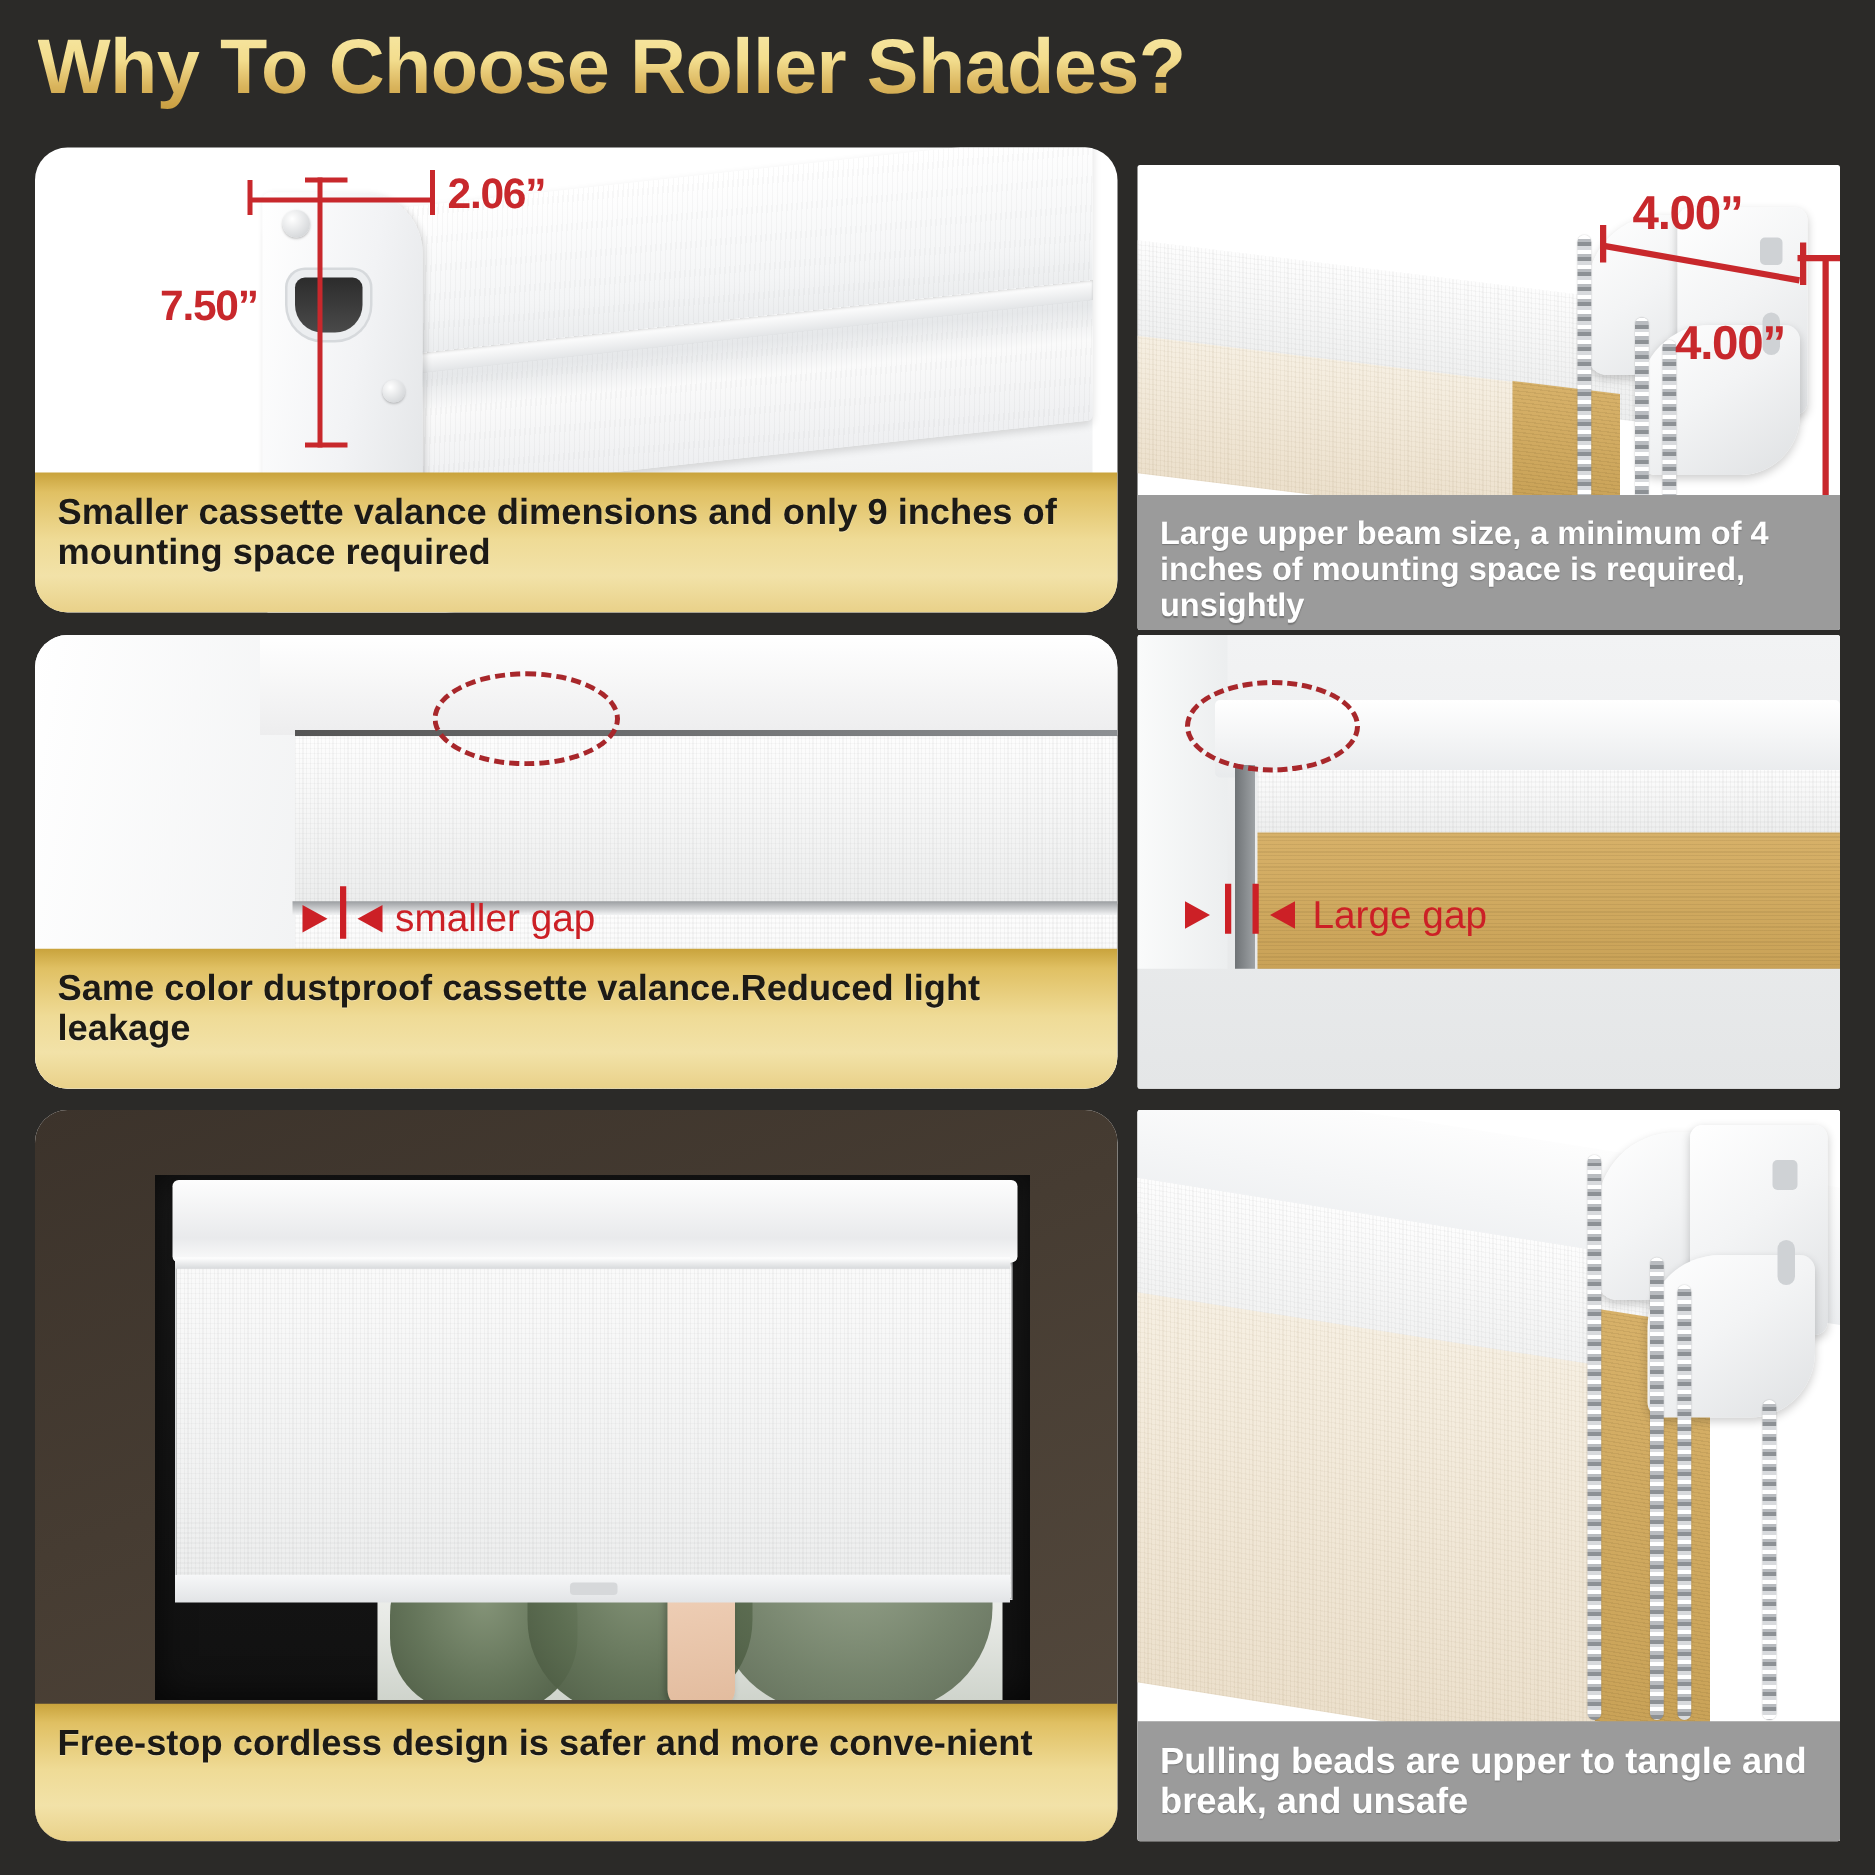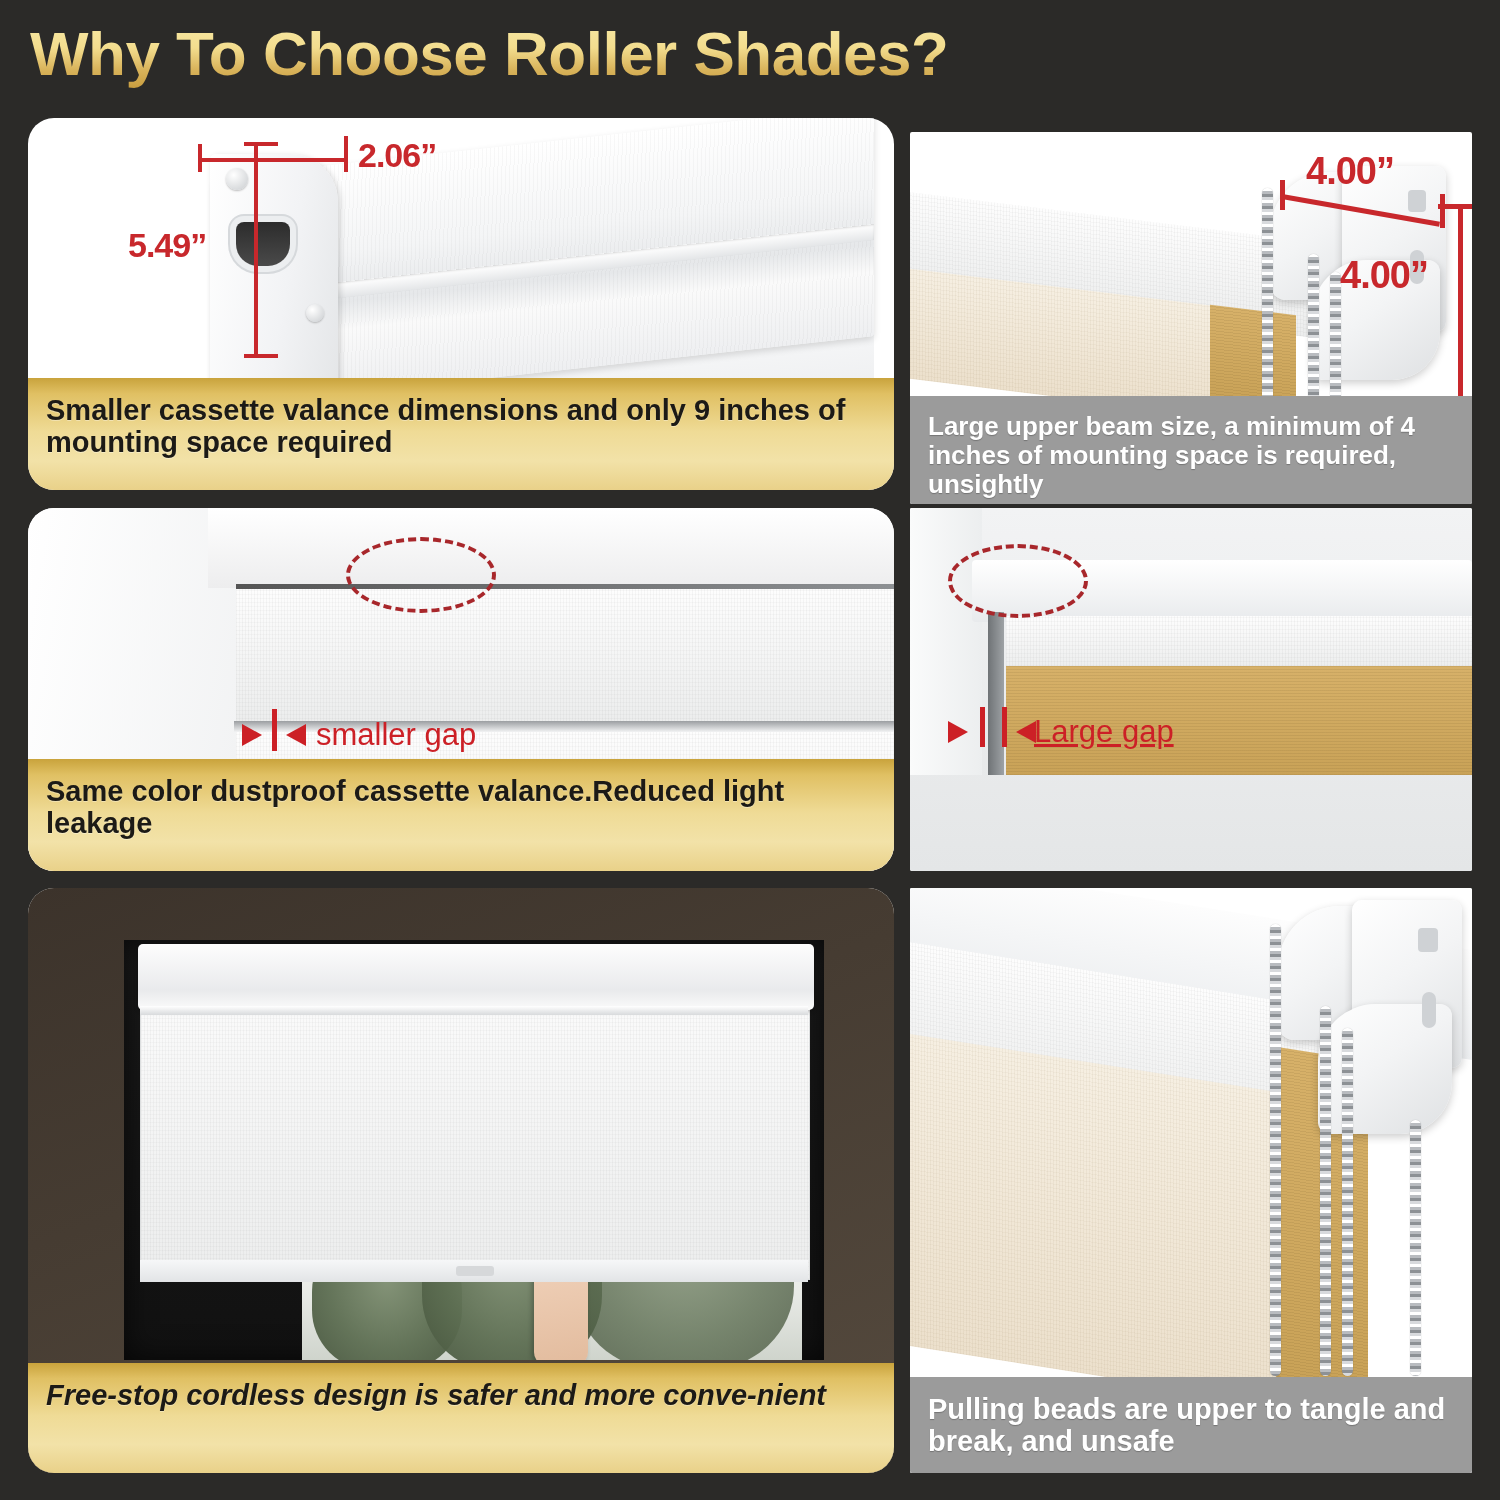--- a/index.html
+++ b/index.html
@@ -49,21 +49,21 @@
   }
   .caption.gray{
     background:#9b9b9b;
     color:#ffffff;
     text-shadow:0 1px 1px rgba(0,0,0,.25);
   }
   #cap-good-1{ height:112px; }
   #cap-bad-1 { height:108px; font-size:26px; }
   #cap-good-2{ height:112px; }
   #cap-bad-2 { height:96px; }
-  #cap-good-3{ height:110px;font-style:italic; }
+  #cap-good-3{ height:110px; }
   #cap-bad-3 { height:96px; }
 
   
   .scene{ position:absolute; inset:0; }
 
   
   .fabric-white{
     background:
       repeating-linear-gradient(90deg, rgba(0,0,0,.030) 0 1px, rgba(255,255,255,0) 1px 3px),
       repeating-linear-gradient(0deg, rgba(0,0,0,.022) 0 1px, rgba(255,255,255,0) 1px 4px),
@@ -241,21 +241,21 @@
       </div>
 
       <div class="dim-line" style="left:172px; top:40px; width:148px; height:4px;"></div>
       <div class="dim-line" style="left:170px; top:26px; width:4px; height:28px;"></div>
       <div class="dim-line" style="left:316px; top:18px; width:4px; height:36px;"></div>
       <div class="dim-text" style="left:330px; top:18px;">2.06”</div>
 
       <div class="dim-line" style="left:226px; top:24px; width:4px; height:216px;"></div>
       <div class="dim-line" style="left:216px; top:24px; width:34px; height:4px;"></div>
       <div class="dim-line" style="left:216px; top:236px; width:34px; height:4px;"></div>
-      <div class="dim-text" style="left:100px; top:108px;">5.49”</div>
+      <div class="dim-text" style="left:100px; top:108px;">7.50”</div>
     </div>
     <div class="caption gold" id="cap-good-1">Smaller cassette valance dimensions and only 9 inches of mounting space required</div>
   </div>
 
   <div class="panel bad" id="p-bad-1">
     <div class="scene">
 
       <div class="fabric-white" style="position:absolute; left:0; top:86px; width:420px; height:96px; transform:skewY(7deg);"></div>
       <div class="fabric-beige" style="position:absolute; left:0; top:160px; width:380px; height:110px; transform:skewY(7deg);"></div>
       <div class="fabric-tan" style="position:absolute; left:300px; top:178px; width:86px; height:92px; transform:skewY(7deg);"></div>
@@ -311,21 +311,21 @@
       <div class="fabric-white" style="position:absolute; left:96px; top:108px; width:466px; height:54px;"></div>
       <div style="position:absolute; left:78px; top:104px; width:16px; height:163px; background:linear-gradient(90deg,#6f7376,#9ea2a5);"></div>
       <div class="fabric-tan" style="position:absolute; left:96px; top:158px; width:466px; height:109px;"></div>
 
       <div class="dashed-ellipse" style="left:38px; top:36px; width:140px; height:74px;"></div>
 
       <div class="red-arrow-r" style="left:38px; top:213px;"></div>
       <div style="position:absolute; left:70px; top:199px; width:5px; height:40px; background:#cc2026;"></div>
       <div style="position:absolute; left:92px; top:199px; width:5px; height:40px; background:#cc2026;"></div>
       <div class="red-arrow-l" style="left:106px; top:213px;"></div>
-      <div class="gap-label" style="left:124px; top:206px;text-decoration:underline;">Large gap</div>
+      <div class="gap-label" style="left:140px; top:206px;">Large gap</div>
     </div>
   </div>
 
   <div class="panel good" id="p-good-3">
     <div class="scene room">
       <div class="win-opening">
         <div class="sky">
           <div class="tree" style="left:10px;  width:150px; height:150px;"></div>
           <div class="tree" style="left:120px; width:180px; height:186px;"></div>
           <div class="tree" style="left:272px; width:220px; height:210px; opacity:.8;"></div>

